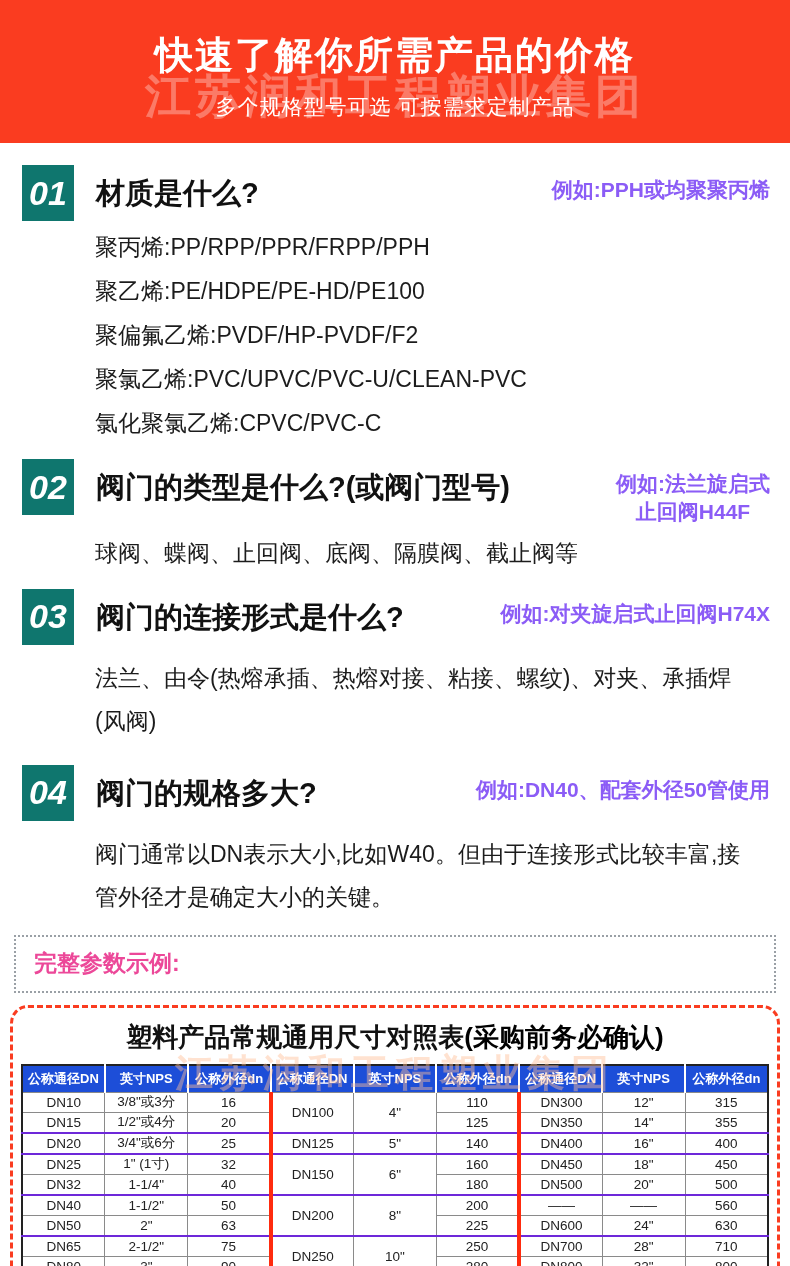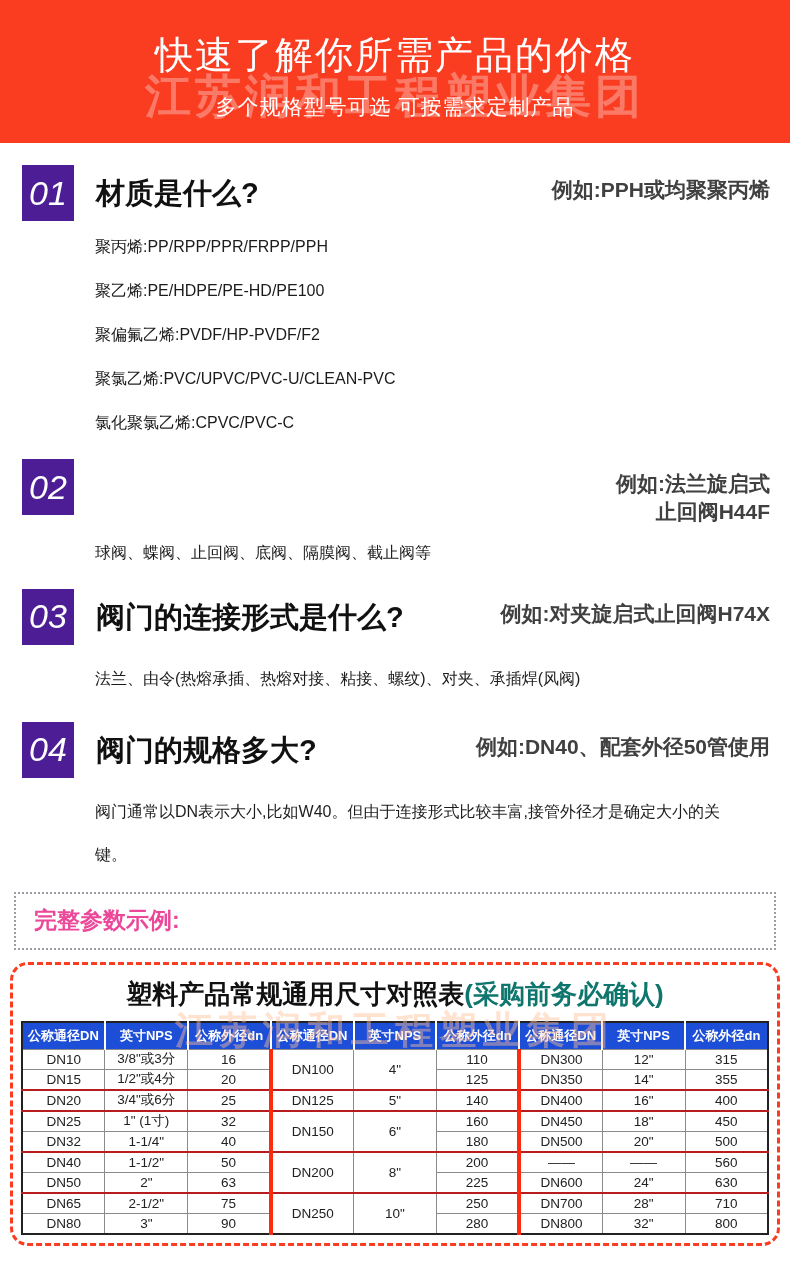--- a/index.html
+++ b/index.html
@@ -3,47 +3,47 @@
 <meta charset="utf-8">
 <style>
   html,body { margin:0; padding:0; }
   body {
     width:790px; min-height:1266px; background:#ffffff;
     font-family:"Liberation Sans","DejaVu Sans",sans-serif;
     color:#1a1a1a;
   }
   
   .banner { position:relative; height:143px; background:#fa3c20; overflow:hidden; text-align:center; }
-  .banner-title { margin:0; padding-top:30px; color:#fff; font-size:38px; font-weight:normal; letter-spacing:2px; position:relative; z-index:2; }
+  .banner-title { margin:0; padding-top:30px; color:#fff; font-size:38px; font-weight:bold; letter-spacing:2px; position:relative; z-index:2; }
   .banner-sub { margin:12px 0 0; color:#fff; font-size:21px; letter-spacing:1px; position:relative; z-index:2; }
   .banner-wm { position:absolute; left:0; right:0; top:66px; z-index:1; font-size:46px; font-weight:bold;
     color:rgba(255,255,255,0.32); letter-spacing:4px; white-space:nowrap; }
   
   .qa { margin:22px 20px 0 22px; }
   .qa-head { display:flex; align-items:flex-start; }
-  .badge { flex:0 0 52px; width:52px; height:56px; background:#4c1d95; color:#fff;
-    font-size:34px; font-weight:normal; font-style:italic; display:flex; align-items:center; justify-content:center; }
+  .badge { flex:0 0 52px; width:52px; height:56px; background:#0f766e; color:#fff;
+    font-size:34px; font-weight:bold; font-style:italic; display:flex; align-items:center; justify-content:center; }
   .qa-title { font-size:29px; font-weight:bold; color:#111; margin:9px 0 0 22px; white-space:nowrap; }
-  .qa-example { margin-left:auto; text-align:right; color:#404040; font-size:21px; font-weight:bold; line-height:1.35; margin-top:11px; }
+  .qa-example { margin-left:auto; text-align:center; color:#8b5cf6; font-size:21px; font-weight:bold; line-height:1.35; margin-top:11px; }
   .qa-body { margin:12px 0 0 73px; }
-  .qa-body p { margin:0 0 16px; font-size:16px; line-height:28px; color:#1c1c1c; }
+  .qa-body p { margin:0 0 16px; font-size:23px; line-height:28px; color:#1c1c1c; }
   .qa-body.wrap p { line-height:43px; margin-bottom:0; max-width:650px; }
   
   .param-box { margin:16px 14px 12px; border:2px dotted #9aa0a6; padding:8px 18px 12px; }
   .param-box p { margin:2px 0 0; color:#ec4899; font-weight:bold; font-size:23px; line-height:32px; }
   
   .table-card { position:relative; margin:0 10px; border:3px dashed #fa3c20; border-radius:18px; padding:10px 8px 8px; }
   .tbl-title { text-align:center; font-size:26px; font-weight:bold; color:#111; margin:2px 0 9px; }
-  .tbl-title .red { color:#0f766e; }
+  .tbl-title .red { color:#000000; }
   table { width:100%; border-collapse:collapse; border:2px solid #222; table-layout:fixed; }
   th { background:#1d4ed8; color:#fff; font-size:13px; font-weight:bold; height:26px; padding:0;
     border-left:2px solid #fff; text-align:center; }
   th:first-child { border-left:none; }
   td { border:1px solid #8a8a8a; text-align:center; font-size:13.5px; height:19px; padding:0; color:#222; }
-  tr.grpTop td { border-top:2px solid #b91c1c; }
+  tr.grpTop td { border-top:2px solid #6d28d9; }
   td.redL { border-left:4px solid #ff2b0e; }
   .tbl-wm { position:absolute; top:40px; left:0; right:0; text-align:center; font-size:38px; font-weight:bold;
     color:rgba(255,190,150,0.45); letter-spacing:6px; white-space:nowrap; pointer-events:none; z-index:3; }
 </style>
 </head>
 <body>
 
 <header class="banner">
   <div class="banner-wm">江苏润和工程塑业集团</div>
   <h1 class="banner-title">快速了解你所需产品的价格</h1>
@@ -63,20 +63,21 @@
     <p>聚乙烯:PE/HDPE/PE-HD/PE100</p>
     <p>聚偏氟乙烯:PVDF/HP-PVDF/F2</p>
     <p>聚氯乙烯:PVC/UPVC/PVC-U/CLEAN-PVC</p>
     <p>氯化聚氯乙烯:CPVC/PVC-C</p>
   </div>
 </section>
 
 <section class="qa">
   <div class="qa-head">
     <div class="badge">02</div>
+    <h2 class="qa-title">阀门的类型是什么?(或阀门型号)</h2>
     <div class="qa-example">
       <div>例如:法兰旋启式</div>
       <div>止回阀H44F</div>
     </div>
   </div>
   <div class="qa-body">
     <p>球阀、蝶阀、止回阀、底阀、隔膜阀、截止阀等</p>
   </div>
 </section>
 

